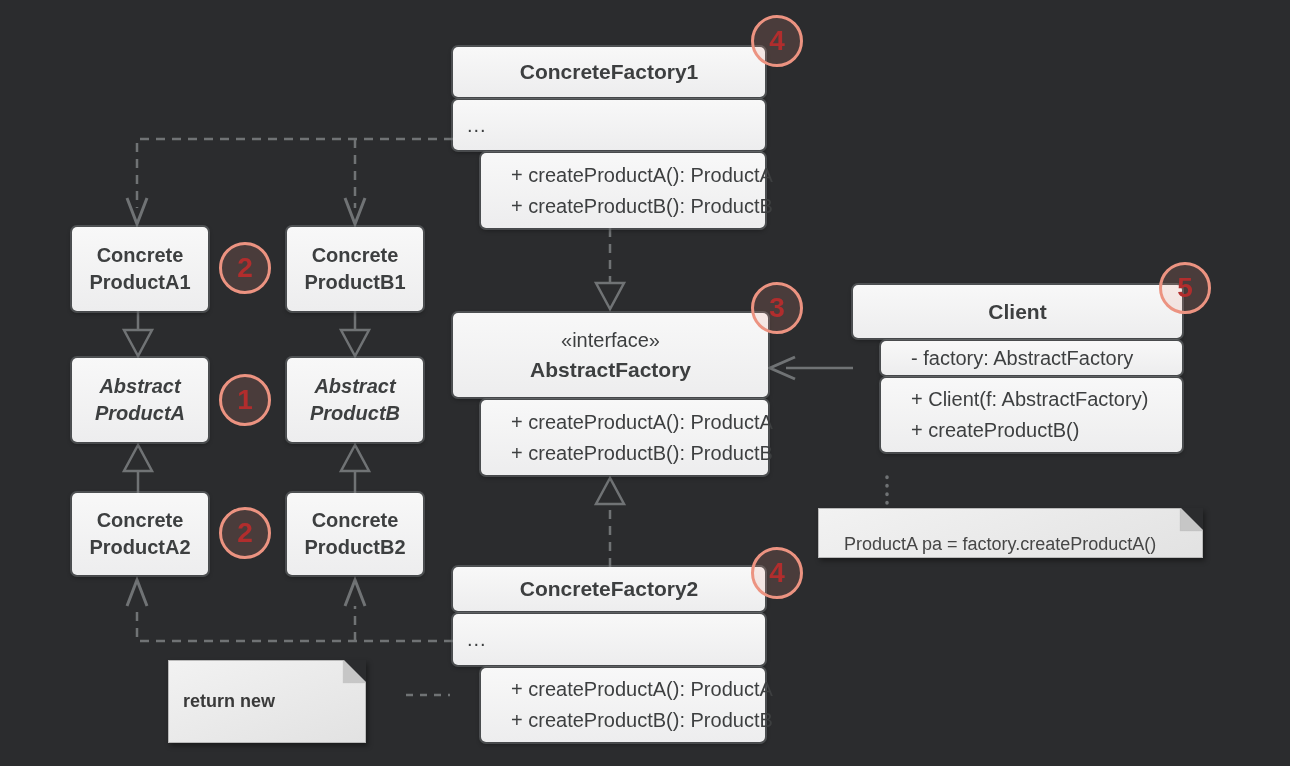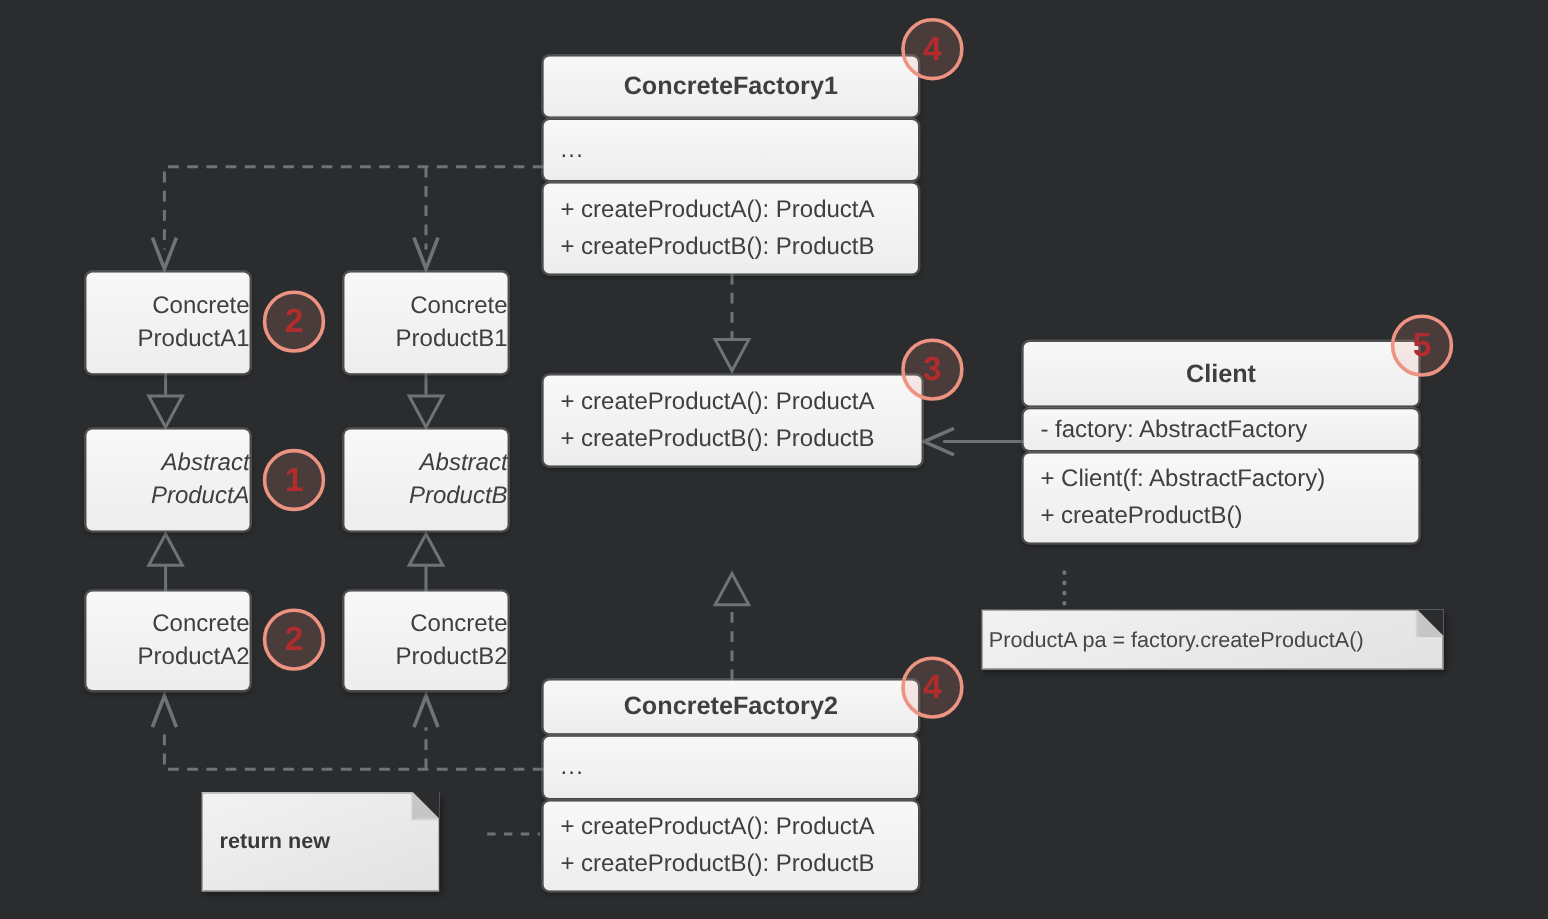--- a/index.html
+++ b/index.html
@@ -25,23 +25,23 @@
   .uml-box{position:absolute;z-index:2;display:flex;flex-direction:column;gap:3px;}
   .comp{
     background:linear-gradient(var(--box-top), var(--box-bot));
     border-radius:5px;
     box-shadow:0 0 0 2px rgba(125,128,131,0.45), 0 2px 5px rgba(0,0,0,0.45);
     color:var(--ink);
     display:flex;flex-direction:column;justify-content:center;
   }
   .comp.title{align-items:center;text-align:center;font-weight:bold;font-size:21px;}
   .comp.body{padding-left:14px;font-size:20px;letter-spacing:1px;}
-  .comp.members{padding:6px 0 6px 14px;font-size:20px;}
+  .comp.members{padding:6px 0 6px 30px;font-size:20px;margin-left:28px;}
   .comp.members .mline{line-height:31px;white-space:nowrap;}
-  .comp.two-line{align-items:flex-end;text-align:center;font-weight:normal;font-size:20px;line-height:27px;}
+  .comp.two-line{align-items:center;text-align:center;font-weight:bold;font-size:20px;line-height:27px;}
   .comp .stereo{font-weight:normal;font-size:20px;line-height:30px;}
   .comp .iface-name{font-weight:bold;font-size:21px;line-height:30px;}
   .italic{font-style:italic;}
 
   .badge{
     position:absolute;z-index:4;width:52px;height:52px;border-radius:50%;
     border:3px solid var(--badge-border);background:var(--badge-fill);
     color:var(--badge-ink);font-size:28px;font-weight:bold;
     display:flex;align-items:center;justify-content:center;
   }
@@ -173,20 +173,24 @@
   </div>
 
   <div class="uml-box" style="left:287px;top:493px;width:136px;">
     <div class="comp two-line" style="height:82px">
       <span>Concrete</span>
       <span>ProductB2</span>
     </div>
   </div>
 
   <div class="uml-box" style="left:453px;top:313px;width:315px;">
+    <div class="comp title" style="height:84px">
+      <span class="stereo">«interface»</span>
+      <span class="iface-name">AbstractFactory</span>
+    </div>
     <div class="comp members" style="height:75px">
       <div class="mline">+ createProductA(): ProductA</div>
       <div class="mline">+ createProductB(): ProductB</div>
     </div>
   </div>
 
   <div class="uml-box" style="left:853px;top:285px;width:329px;">
     <div class="comp title" style="height:53px">Client</div>
     <div class="comp members" style="height:34px">
       <div class="mline">- factory: AbstractFactory</div>
@@ -199,21 +203,21 @@
 
   <div class="uml-box" style="left:453px;top:567px;width:312px;">
     <div class="comp title" style="height:44px">ConcreteFactory2</div>
     <div class="comp body" style="height:51px">...</div>
     <div class="comp members" style="height:74px">
       <div class="mline">+ createProductA(): ProductA</div>
       <div class="mline">+ createProductB(): ProductB</div>
     </div>
   </div>
 
-  <div class="note" style="left:818px;top:508px;width:385px;height:50px;padding-left:5px;">
+  <div class="note" style="left:818px;top:508px;width:385px;height:50px;padding-left:25px;justify-content:flex-end;">
     <div class="reg-line">ProductA pa = factory.createProductA()</div>
   </div>
 
   <div class="note" style="left:168px;top:660px;width:198px;height:83px;padding-left:14px;">
     <div class="bold-line">return new</div>
   </div>
 
   <div class="badge" style="left:751px;top:15px;">4</div>
   <div class="badge" style="left:219px;top:242px;">2</div>
   <div class="badge" style="left:219px;top:374px;">1</div>

